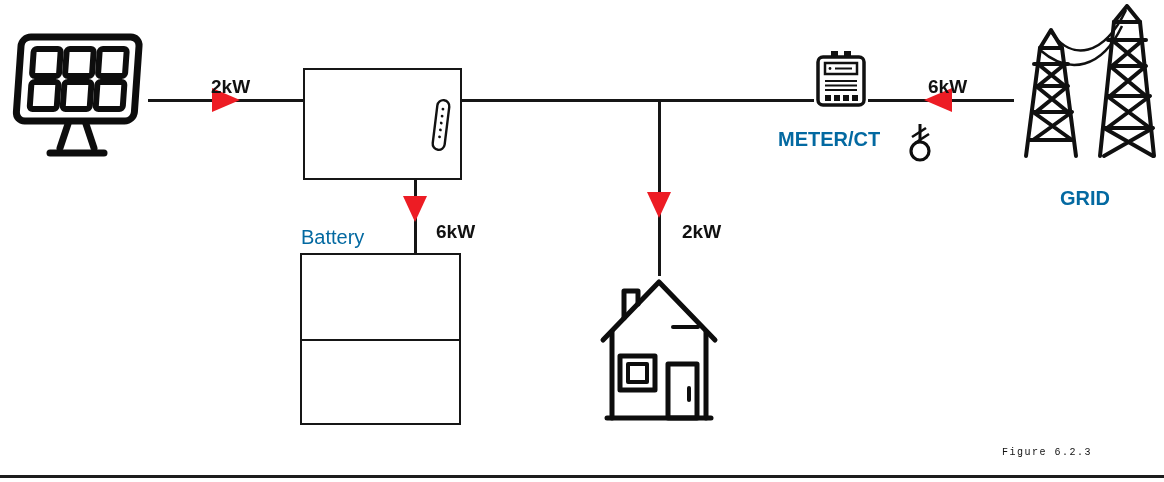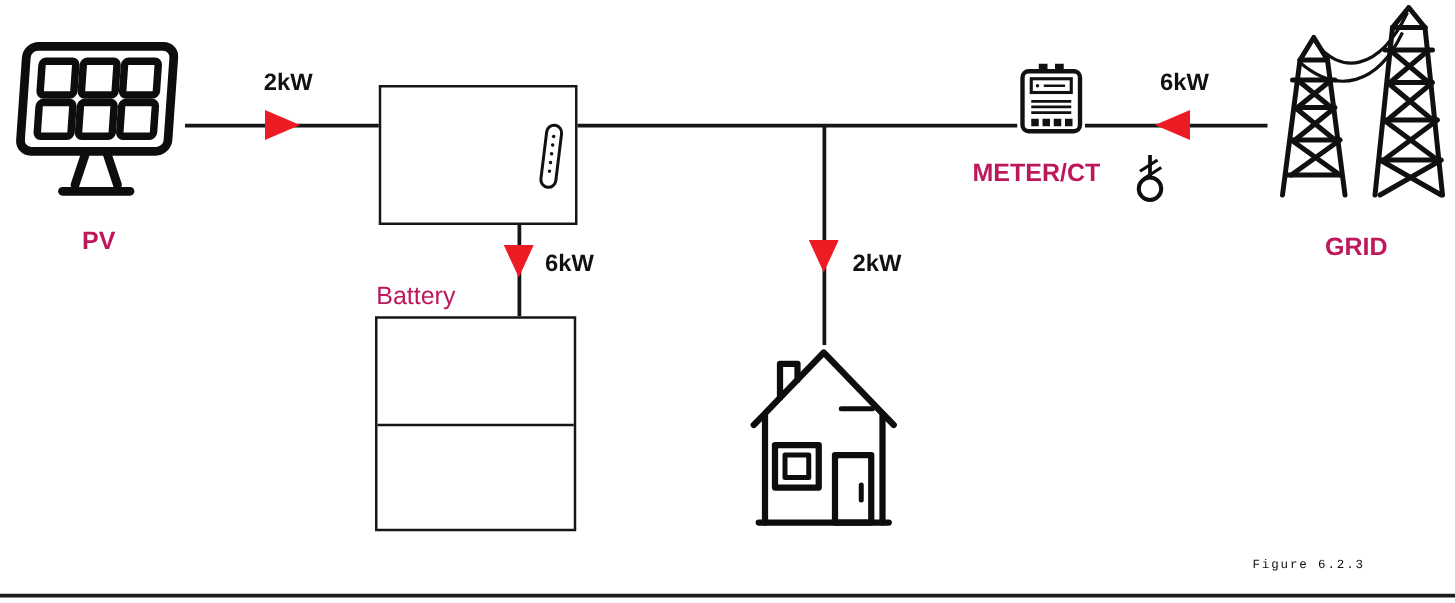--- a/index.html
+++ b/index.html
@@ -3,22 +3,22 @@
 <meta charset="utf-8">
 <style>
   * { margin:0; padding:0; box-sizing:border-box; }
   body { background:#ffffff; font-family:"Liberation Sans", sans-serif; }
   .canvas { position:relative; width:1164px; height:482px; background:#ffffff; overflow:hidden; }
   .wire { position:absolute; background:#161616; }
   .wire.h { height:2.5px; }
   .wire.v { width:2.5px; }
   .icon { position:absolute; }
   .arrow { position:absolute; }
-  .flowlabel { position:absolute; font-size:19px; font-weight:700; color:#111; white-space:nowrap; }
-  .nodelabel { position:absolute; font-size:20px; font-weight:700; color:#be185d; white-space:nowrap; }
+  .flowlabel { position:absolute; font-size:19px; font-weight:700; color:#111; white-space:nowrap;margin-top:20px; }
+  .nodelabel { position:absolute; font-size:20px; font-weight:700; color:#0369a1; white-space:nowrap; }
   .nodelabel.center { text-align:center; }
   .nodelabel.regular { font-weight:400; }
   .box { position:absolute; border:2px solid #161616; background:#ffffff; }
   .batt-divider { position:absolute; left:0; right:0; top:50%; height:2px; background:#161616; }
   .caption { position:absolute; font-size:10px; letter-spacing:1.5px; color:#111; text-align:right;font-family:Liberation Mono, monospace; }
   .rule { position:absolute; background:#1c1c1c; }
 </style>
 </head>
 <body>
 
@@ -59,21 +59,20 @@
       <rect x="17" y="50" width="27" height="27" rx="3"></rect>
       <rect x="50" y="50" width="27" height="27" rx="3"></rect>
       <rect x="83" y="50" width="27" height="27" rx="3"></rect>
     </g>
     <g fill="none" stroke="#0d0d0d" stroke-width="7" stroke-linecap="round">
       <path d="M60,92 L52,116"></path>
       <path d="M78,92 L86,116"></path>
       <path d="M42,121 H96"></path>
     </g>
   </svg>
-  <div class="nodelabel center" style="left:8px; top:182px; width:142px;">PV</div>
 
   <div class="box" style="left:303px; top:68px; width:159px; height:112px;"></div>
   <svg class="icon" style="left:429px; top:94px;" width="24" height="62" viewBox="0 0 24 62">
     <g transform="rotate(7 12 31)">
       <rect x="6" y="6" width="12" height="50" rx="6" fill="#ffffff" stroke="#111" stroke-width="2.4"></rect>
       <circle cx="12" cy="15" r="1.4" fill="#111"></circle>
       <circle cx="12" cy="22" r="1.4" fill="#111"></circle>
       <circle cx="12" cy="29" r="1.4" fill="#111"></circle>
       <circle cx="12" cy="36" r="1.4" fill="#111"></circle>
       <circle cx="12" cy="43" r="1.4" fill="#111"></circle>

